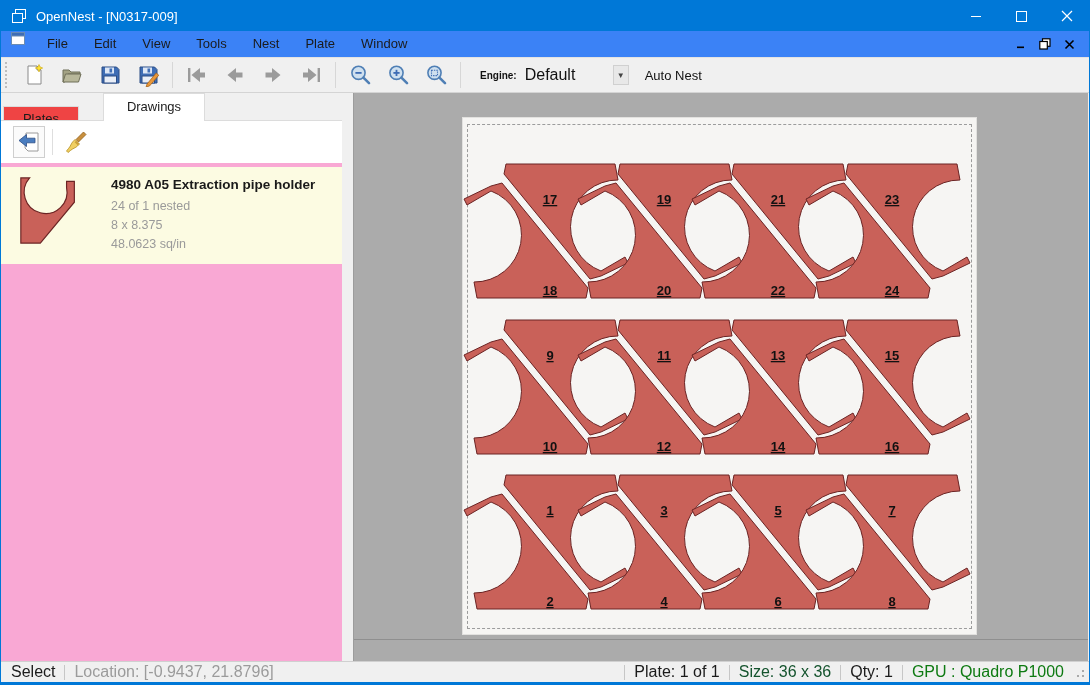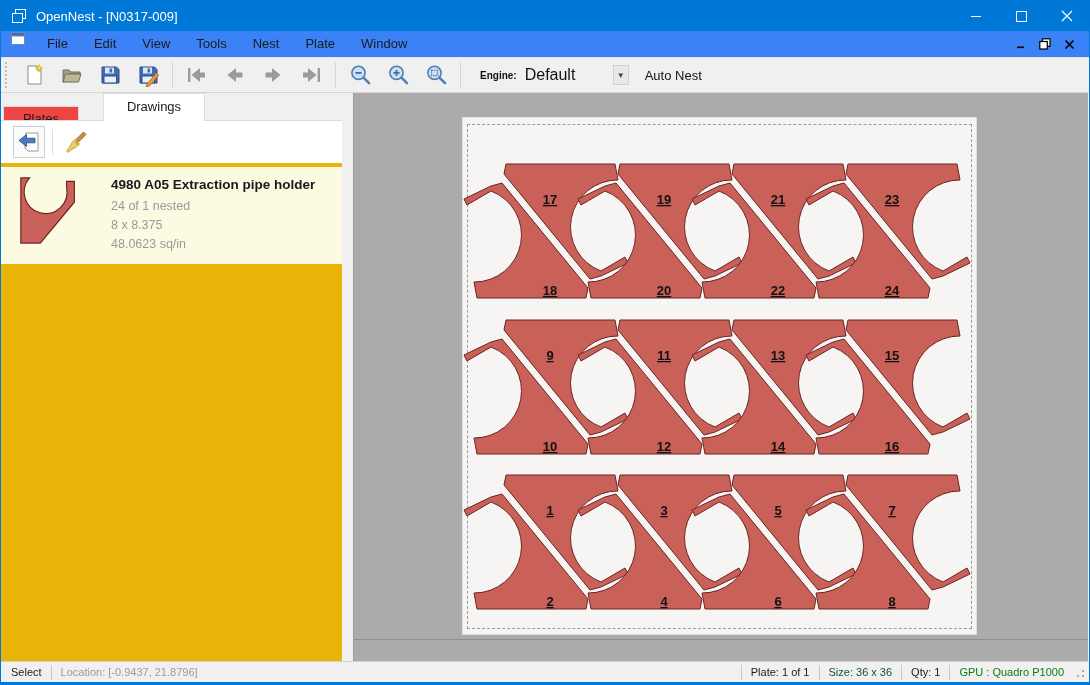--- a/index.html
+++ b/index.html
@@ -31,21 +31,21 @@
   .engine-value { font-size:16px; color:#111; width:88px; }
   .combo-arrow { width:16px; height:20px; background:#e8e8e8; border:1px solid #d0d0d0; display:flex; align-items:center; justify-content:center; font-size:8px; color:#444; }
   .autonest { font-size:13px; color:#111; margin-left:16px; }
 
   
   .sidebar { position:absolute; left:0; top:92px; width:352px; bottom:23px; background:#f0f0f0; }
   .tabstrip { position:relative; height:27px; background:#f0f0f0; }
   .tab { position:absolute; font-size:13px; color:#1b1b1b; text-align:center; }
   .tab-inactive { left:2px; top:13px; width:76px; height:24px; line-height:24px; background:#ef4444; border:1px solid #dcdcdc; border-bottom:none; }
   .tab-active { left:102px; top:0; width:102px; height:28px; line-height:26px; background:#ffffff; border:1px solid #dcdcdc; border-bottom:none; z-index:3; }
-  .panel-body { position:absolute; left:0; top:27px; width:341px; bottom:0; background:#eab308; border-top:1px solid #dcdcdc; }
+  .panel-body { position:absolute; left:0; top:27px; width:341px; bottom:0; background:#f9a8d4; border-top:1px solid #dcdcdc; }
   .panel-toolbar { height:42px; display:flex; align-items:center; padding-left:12px; background:#fff; }
   .pt-btn { width:32px; height:32px; display:flex; align-items:center; justify-content:center; }
   .pt-btn.bordered { border:1px solid #cfcfcf; background:#fbfbfb; }
   .pt-sep { width:1px; height:26px; background:#dedede; margin:0 7px; }
   .pt-btn svg { width:24px; height:24px; }
   .drawing-item { margin-top:4px; background:#fcfbe2; display:flex; padding:8px 0 10px 12px; min-height:84px; }
   .thumb { width:76px; height:72px; flex:0 0 76px; }
   .item-text { padding-left:22px; padding-top:2px; }
   .item-title { font-size:13.5px; font-weight:bold; color:#1a1a1a; margin-bottom:5px; }
   .item-line { font-size:12.5px; color:#9a9a9a; line-height:19px; }
@@ -53,21 +53,21 @@
 
   
   .canvas { position:absolute; left:352px; top:92px; right:1px; bottom:23px; background:#ababab; border-left:1px solid #9c9c9c; }
   .canvas-hline { position:absolute; left:0; right:0; top:546px; height:1px; background:#8f8f8f; }
   .plate { position:absolute; left:108px; top:24px; width:515px; height:518px; background:#f6f5f3; border:1px solid #e2e1df; }
   .plate-dash { position:absolute; left:4px; top:6px; right:4px; bottom:5px; border:1px dashed #9c9c9c; }
   .parts-svg { position:absolute; left:0; top:0; overflow:visible; }
   .pnum { font-family:"Liberation Sans",sans-serif; font-size:13px; font-weight:bold; fill:#111; text-decoration:underline; }
 
   
-  .statusbar { position:absolute; left:0; right:0; bottom:2px; height:21px; background:#f0f0f0; border-top:1px solid #d0d0d0; display:flex; align-items:center; font-size:11px; color:#1b1b1b; }
+  .statusbar { position:absolute; left:0; right:0; bottom:2px; height:21px; background:#f0f0f0; border-top:1px solid #d0d0d0; display:flex; align-items:center; font-size:16px; color:#1b1b1b; }
   .sb-sep { width:1px; height:15px; background:#c6c6c6; margin:0 9px; }
   .sb-mode { padding-left:10px; }
   .sb-location { color:#9b9b9b; }
   .sb-right { margin-left:auto; display:flex; align-items:center; }
   .sb-grip { width:14px; height:14px; margin:0 3px 0 8px; background:
     radial-gradient(circle at 11px 11px,#a9a9a9 1.2px,transparent 1.4px),
     radial-gradient(circle at 11px 6px,#a9a9a9 1.2px,transparent 1.4px),
     radial-gradient(circle at 6px 11px,#a9a9a9 1.2px,transparent 1.4px); }
   .bottom-border { position:absolute; left:0; right:0; bottom:0; height:2px; background:#0078d7; }
 </style>

